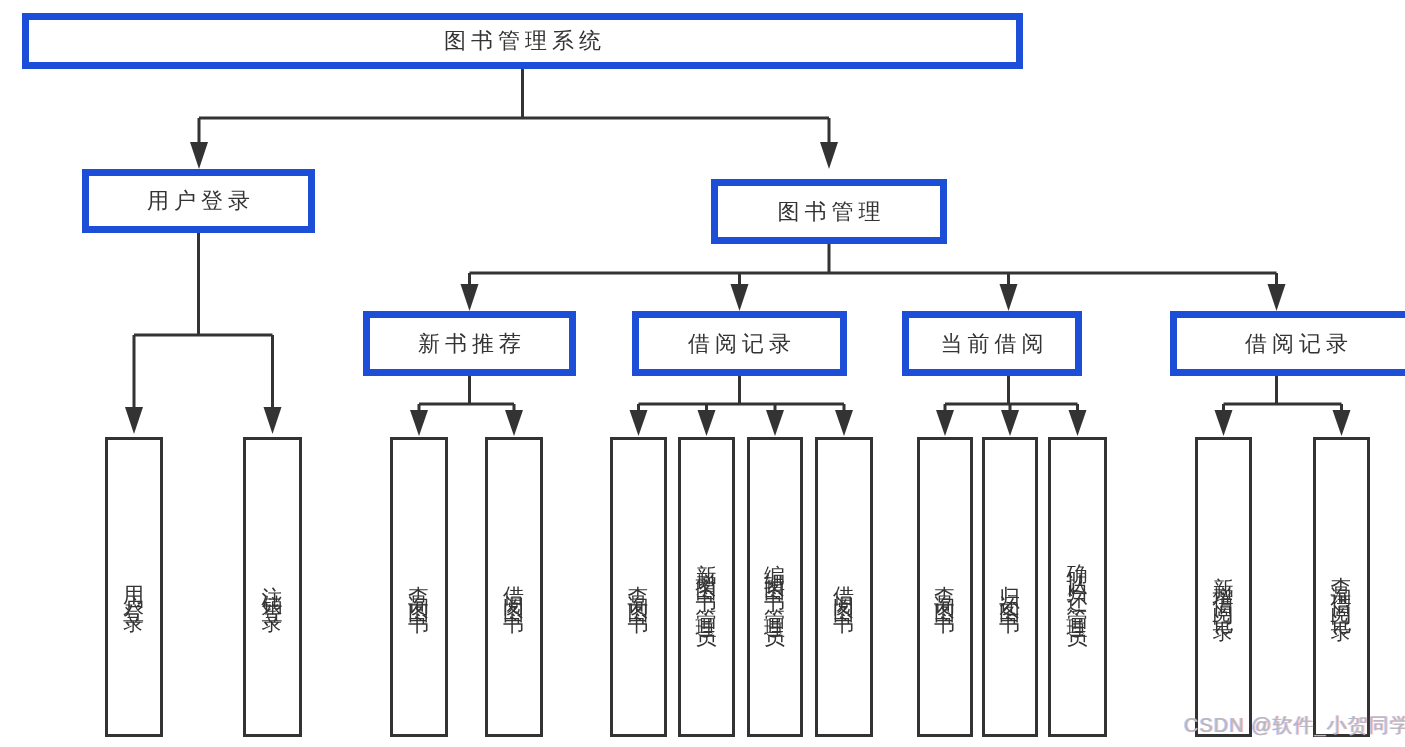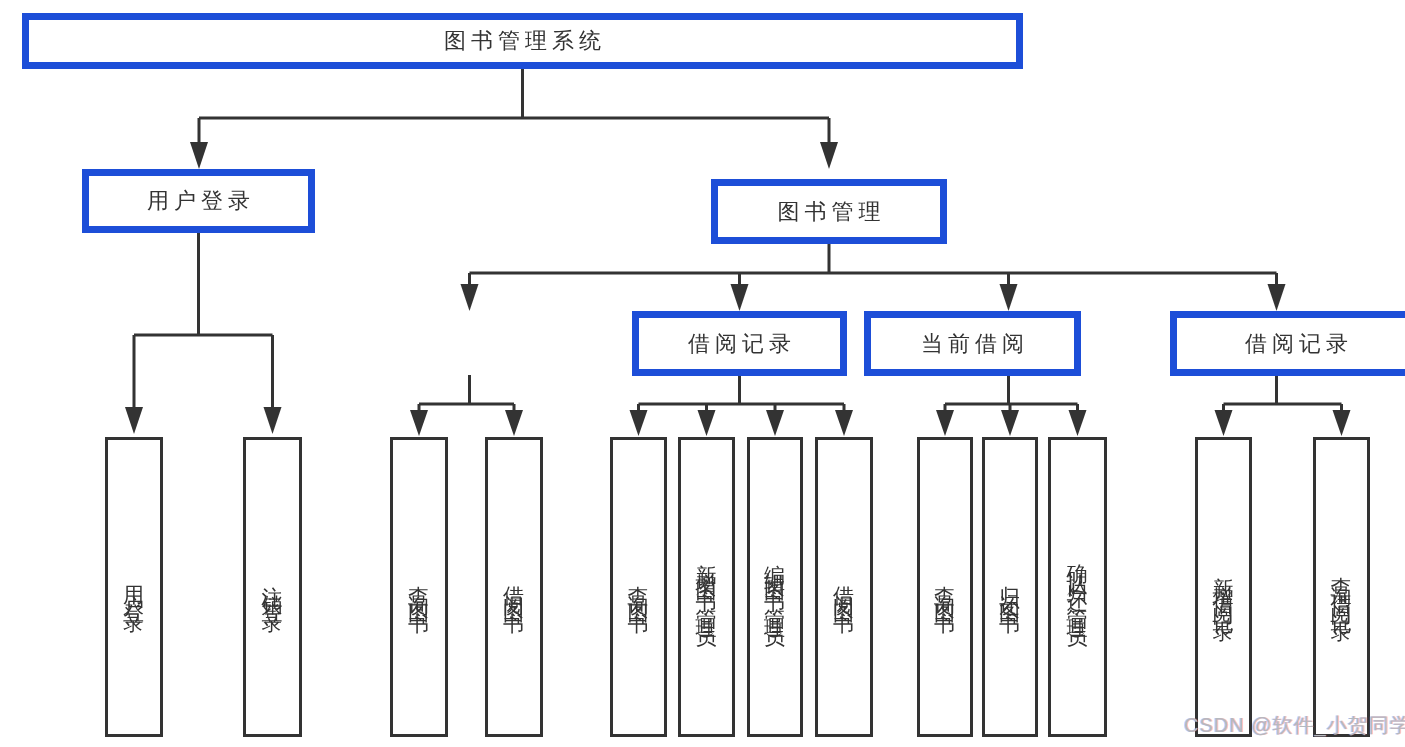--- a/index.html
+++ b/index.html
@@ -90,22 +90,23 @@
       <polygon points="1214.5,410 1232.5,410 1223.5,436"></polygon>
       <polygon points="1332.5,410 1350.5,410 1341.5,436"></polygon>
     </g>
   </svg>
 
   <div class="hbox" style="left:22px;top:13px;width:1001px;height:56px;">图书管理系统</div>
 
   <div class="hbox" style="left:82px;top:169px;width:233px;height:64px;">用户登录</div>
   <div class="hbox" style="left:711px;top:168px;width:236px;height:65px;margin-top:11px;">图书管理</div>
 
+  <div class="hbox" style="left:363px;top:311px;width:213px;height:65px;">新书推荐</div>
   <div class="hbox" style="left:632px;top:311px;width:215px;height:65px;">借阅记录</div>
-  <div class="hbox" style="left:864px;top:311px;width:217px;height:65px;">当前借阅</div>
+  <div class="hbox" style="left:902px;top:311px;width:180px;height:65px;">当前借阅</div>
   <div class="hbox" style="left:1170px;top:311px;width:253px;height:65px;">借阅记录</div>
 
   <div class="vbox" style="left:105px;width:58px;">用户登录</div>
   <div class="vbox" style="left:243px;width:59px;">注销登录</div>
 
   <div class="vbox" style="left:390px;width:58px;">查询图书</div>
   <div class="vbox" style="left:485px;width:58px;">借阅图书</div>
 
   <div class="vbox" style="left:610px;width:57px;">查询图书</div>
   <div class="vbox" style="left:678px;width:57px;">新增图书（管理员）</div>

